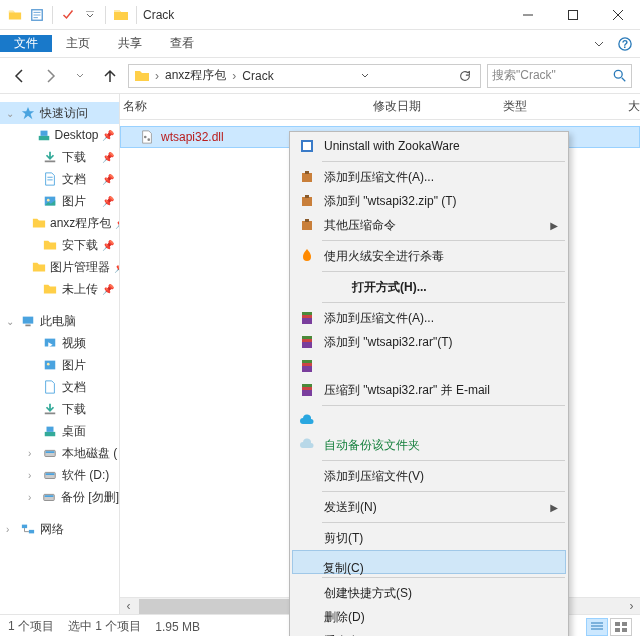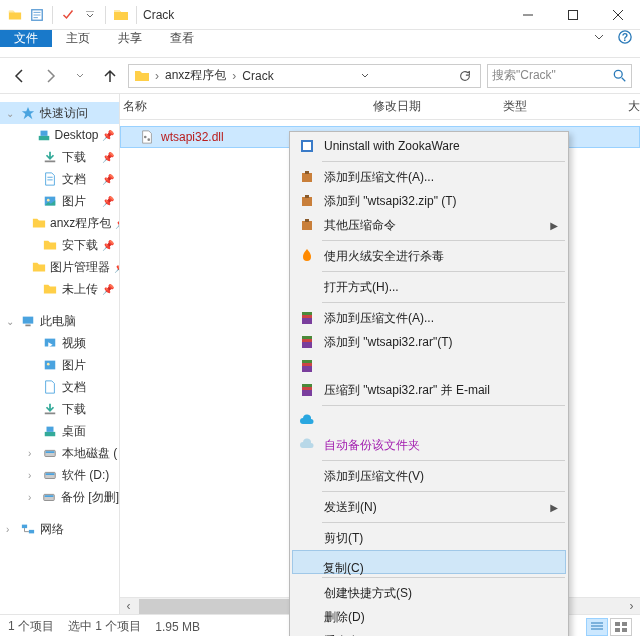--- a/index.html
+++ b/index.html
@@ -7,21 +7,21 @@
 
 .titlebar { height: 30px; background: #fff; display: flex; align-items: center; border-bottom: 1px solid #e5e5e5; }
 .titlebar-icons { display: flex; align-items: center; padding-left: 6px; gap: 4px; }
 .qat-icon { width: 18px; height: 22px; display: flex; align-items: center; justify-content: center; color: #555; }
 .qat-sep { width: 1px; height: 18px; background: #ddd; margin: 0 2px; }
 .title-folder { width: 18px; height: 18px; display: flex; align-items: center; justify-content: center; margin: 0 4px; }
 .title-text { color: #333; margin-left: 4px; }
 .win-controls { margin-left: auto; display: flex; }
 .win-btn { width: 45px; height: 30px; display: flex; align-items: center; justify-content: center; color: #333; }
 
-.ribbon { height: 28px; display: flex; align-items: flex-start; border-bottom: 1px solid #e5e5e5; }
+.ribbon { height: 28px; display: flex; align-items: center; border-bottom: 1px solid #e5e5e5; }
 .ribbon-tab { padding: 0 14px; display: flex; align-items: center; color: #444; }
 .ribbon-tab.file { background: #1979ca; color: #fff; }
 .ribbon-help { margin-left: auto; display: flex; align-items: center; padding-right: 8px; gap: 14px; color: #555; }
 
 .navbar { height: 36px; display: flex; align-items: center; padding: 0 8px; gap: 6px; border-bottom: 1px solid #e5e5e5; }
 .nav-btn { width: 24px; height: 24px; display: flex; align-items: center; justify-content: center; color: #888; }
 .nav-btn.enabled { color: #333; }
 .breadcrumb { flex: 1; height: 24px; border: 1px solid #ccc; display: flex; align-items: center; padding: 0 4px; gap: 2px; background: #fff; }
 .bc-folder { width: 18px; height: 18px; display: flex; align-items: center; justify-content: center; }
 .bc-sep { color: #777; padding: 0 2px; }
@@ -54,26 +54,26 @@
 .hscroll .thumb { width: 200px; height: 15px; background: #cdcdcd; margin-left: 2px; }
 .hscroll .arrow { width: 17px; height: 17px; display: flex; align-items: center; justify-content: center; color: #666; }
 
 .statusbar { height: 24px; border-top: 1px solid #e5e5e5; display: flex; align-items: center; padding: 0 8px; color: #555; gap: 14px; }
 .status-views { margin-left: auto; display: flex; gap: 2px; }
 .view-btn { width: 22px; height: 18px; border: 1px solid #ccc; display: flex; align-items: center; justify-content: center; }
 .view-btn.active { background: #cce8ff; border-color: #99d1ff; }
 
 .context-menu { position: absolute; left: 289px; top: 131px; width: 280px; background: #f2f2f2; border: 1px solid #bababa; box-shadow: 3px 3px 6px rgba(0,0,0,0.2); padding: 2px; }
 .cm-item { height: 24px; display: flex; align-items: center; padding-left: 4px; color: #222; position: relative; }
-.cm-item.disabled { color: #a21caf; justify-content: space-between; }
+.cm-item.disabled { color: #15803d; justify-content: space-between; }
 .cm-item.hover { background: #d0e7f8; border: 1px solid #a0c8e8; padding-left: 3px; }
 .cm-item.hover .cm-text { margin-left: -1px; margin-top: 12px; }
 .cm-icon { width: 22px; height: 18px; display: flex; align-items: center; justify-content: center; margin-right: 6px; }
 .cm-text { flex: 1; }
-.cm-text.bold { font-weight: normal; }
+.cm-text.bold { font-weight: bold; margin-left: 28px; }
 .cm-arrow { padding-right: 8px; color: #555; font-size: 10px; }
 .cm-sep { height: 1px; background: #d0d0d0; margin: 3px 1px 3px 30px; }
 
 svg { display: block; }
 </style>
 </head>
 <body>
 
 <div class="titlebar">
   <div class="titlebar-icons">

